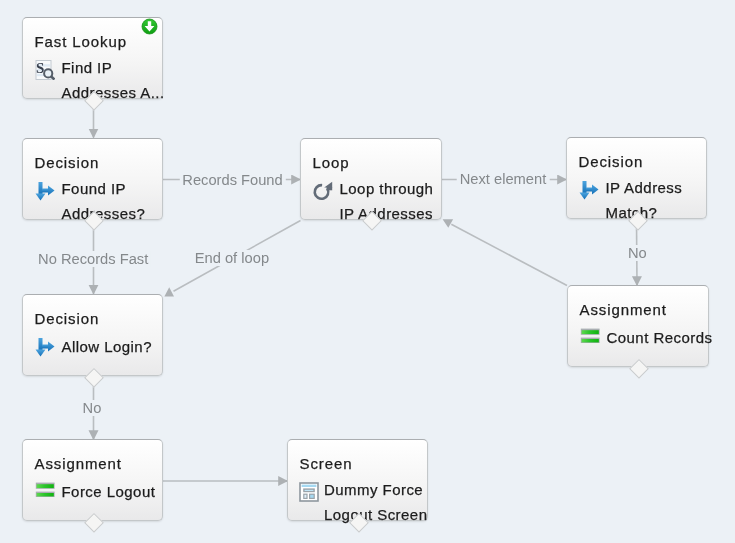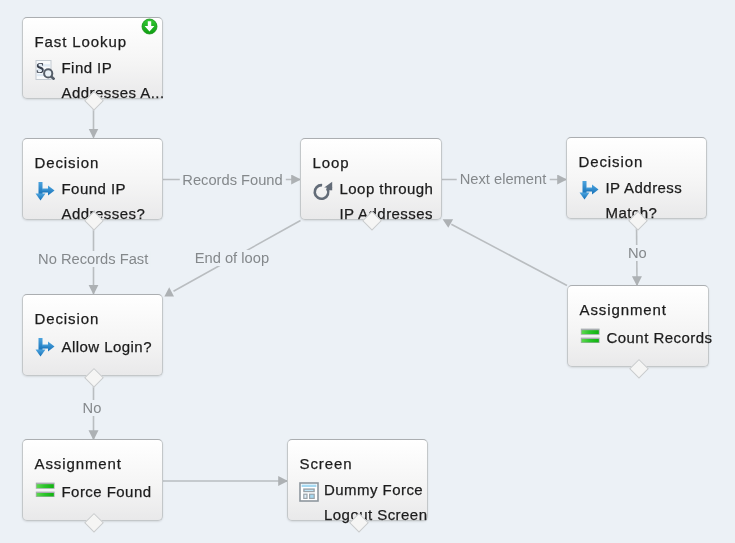--- a/index.html
+++ b/index.html
@@ -155,21 +155,21 @@
 <div class="node" style="left:22px;top:439px">
   <div class="title">Assignment</div>
   <svg class="ic" width="20" height="20" viewBox="0 0 20 20">
       <g>
     <rect x="0.8" y="0.6" width="18.8" height="6.2" fill="#a9aeb2"></rect>
     <rect x="1.6" y="2.2" width="17.2" height="3.9" fill="url(#gr)"></rect>
     <rect x="0.8" y="9.6" width="18.8" height="5.4" fill="#a9aeb2"></rect>
     <rect x="1.6" y="11" width="17.2" height="3.4" fill="url(#gr)"></rect>
   </g>
     </svg>
-  <div class="desc one">Force Found</div>
+  <div class="desc one">Force Logout</div>
   <div class="diamond"></div>
 </div>
 
 <div class="node" style="left:287px;top:439px">
   <div class="title">Screen</div>
   <svg class="ic" style="left:10.5px" width="20" height="20" viewBox="0 0 20 20">
     <rect x="1" y="1" width="18" height="18" fill="#ffffff" stroke="#8e979e" stroke-width="1.6"></rect>
     <rect x="2.6" y="2.6" width="14.8" height="2.4" fill="#a5d9f2"></rect>
     <rect x="4.2" y="6.4" width="11.6" height="3.8" fill="#9aa3aa"></rect>
     <rect x="5.6" y="7.8" width="8.8" height="1.2" fill="#bfe4f6"></rect>

